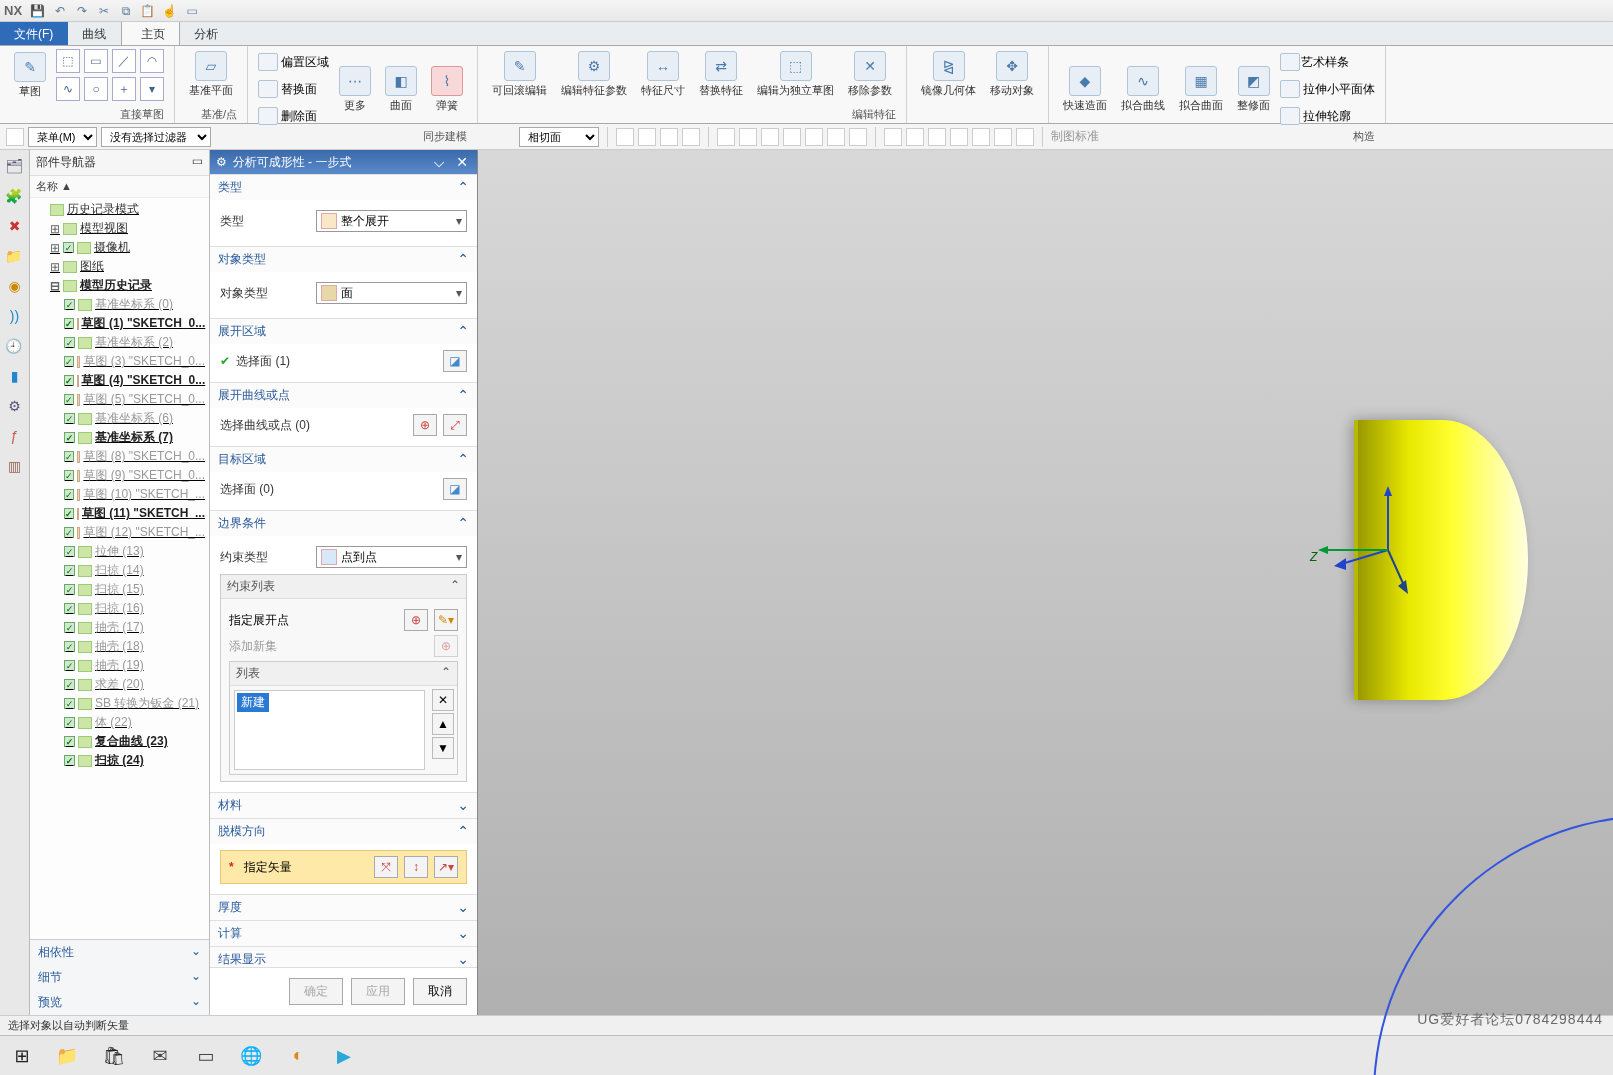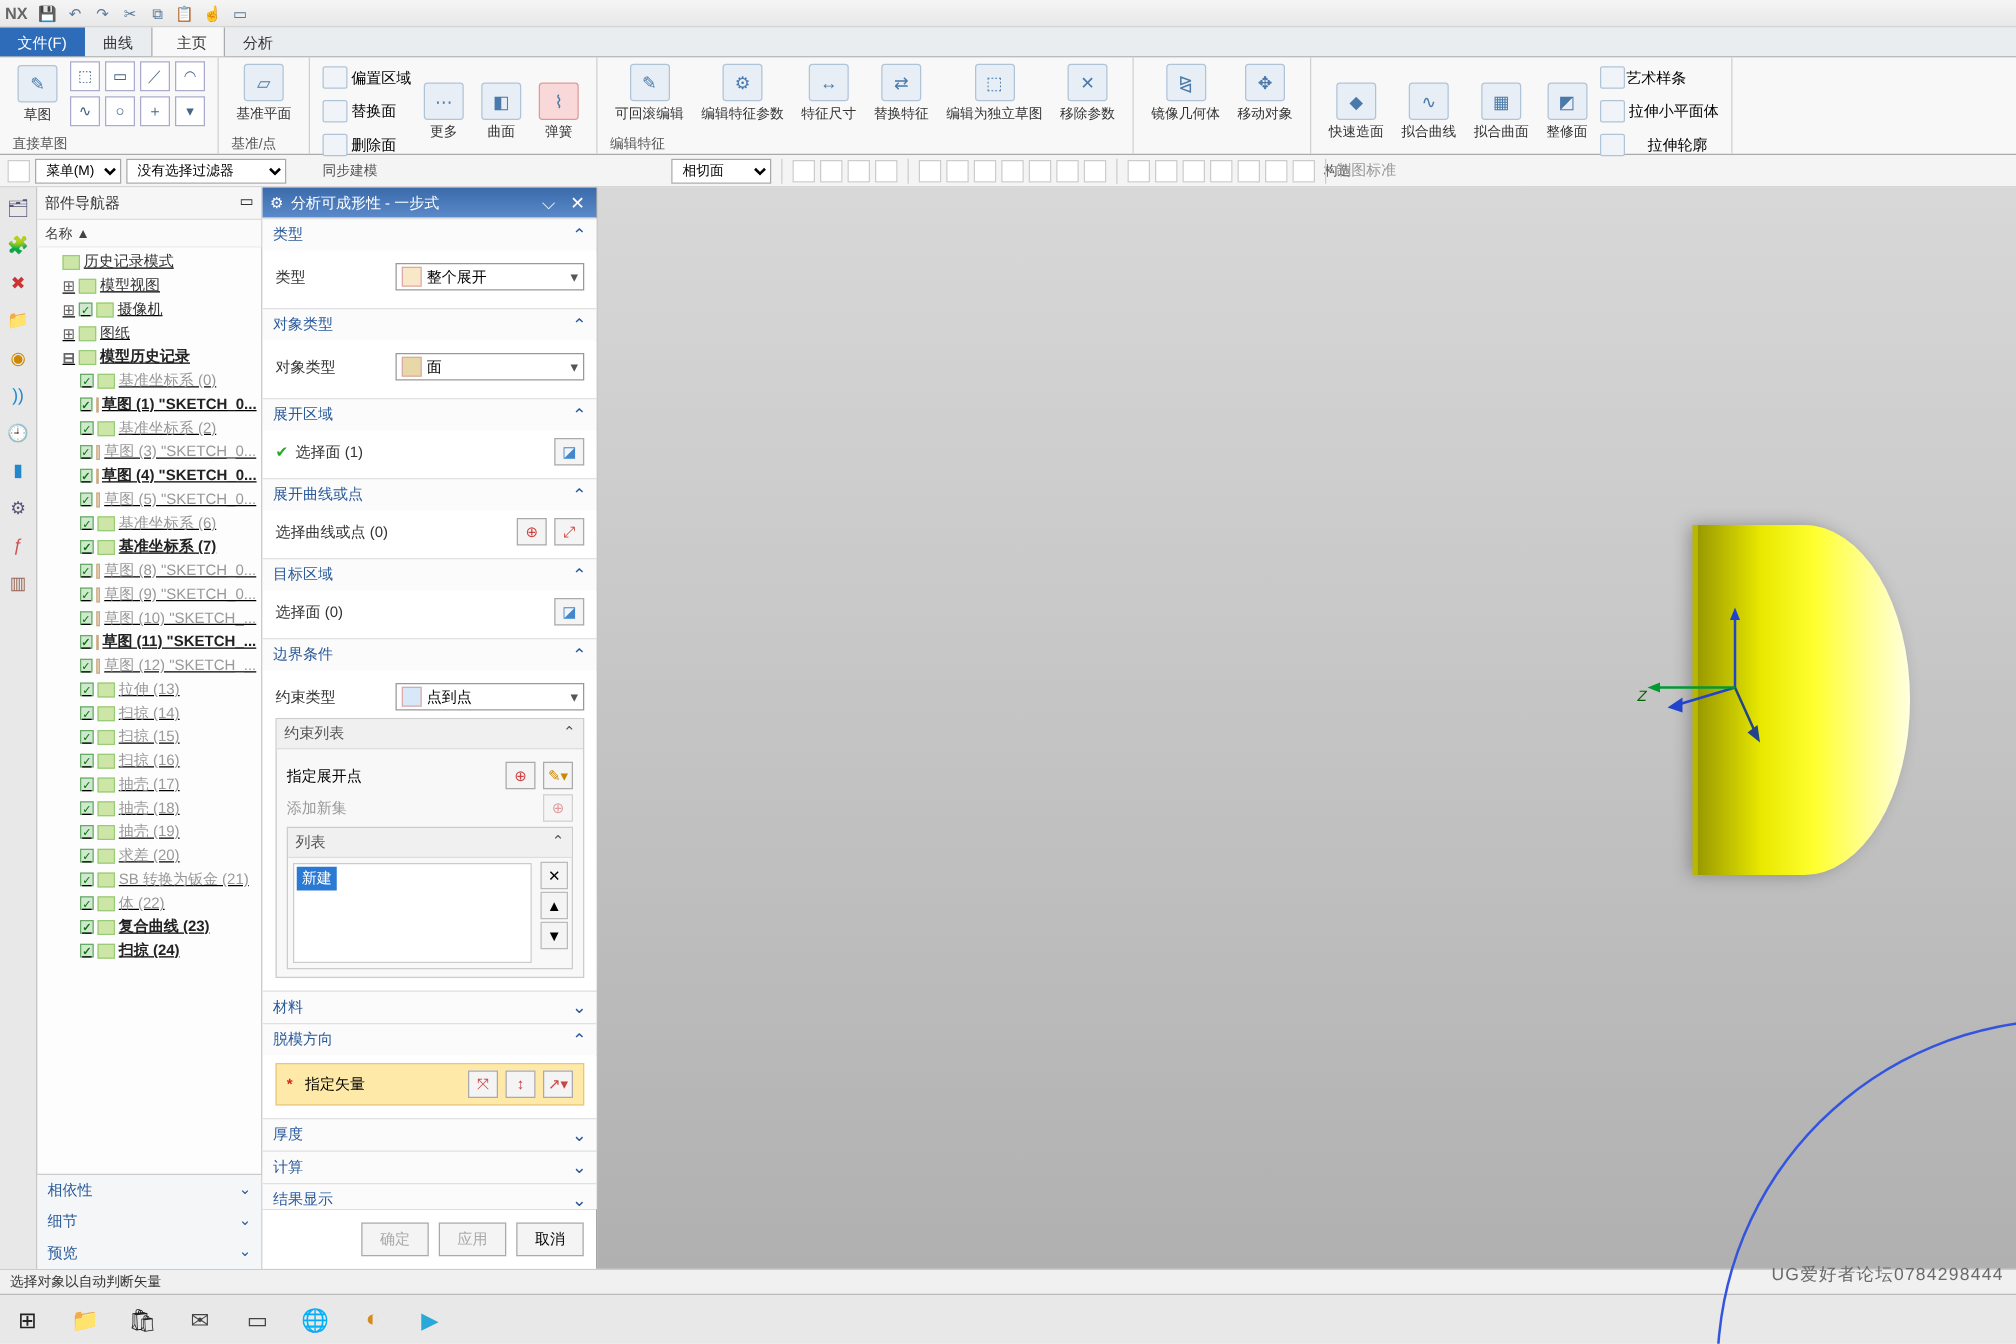--- a/index.html
+++ b/index.html
@@ -15,21 +15,21 @@
 
 .menutabs { height: 24px; background: #eaedf0; display: flex; border-bottom: 1px solid #aaa; }
 .menutabs .tab { padding: 4px 14px; color: #333; cursor: pointer; border-right: 1px solid transparent; }
 .menutabs .tab.file { background: #2e6bb8; color: #fff; }
 .menutabs .tab.active { background: #f8f8f8; border-left: 1px solid #aaa; border-right: 1px solid #aaa; padding-left: 19px; }
 
 
 .ribbon { height: 78px; background: #f8f8f8; display: flex; border-bottom: 1px solid #aaa; }
 .ribbon-group { border-right: 1px solid #d0d0d0; padding: 3px 10px 1px; display: flex; flex-direction: column; justify-content: space-between; }
 .ribbon-group .row { display: flex; gap: 6px; align-items: center; }
-.ribbon-group .label { text-align: left; color: #555; font-size: 11px; }
+.ribbon-group .label { text-align: right; color: #555; font-size: 11px; }
 .ribbon-btn { display: flex; flex-direction: column; align-items: center; gap: 2px; padding: 2px 4px; cursor: pointer; }
 .ribbon-btn .ico { width: 32px; height: 30px; background: #e8eef5; border: 1px solid #b0c4d8; border-radius: 3px; display: flex; align-items: center; justify-content: center; color: #4a7aaa; font-size: 14px; }
 .ribbon-btn .txt { font-size: 11px; color: #333; }
 .mini-btn { width: 20px; height: 18px; border: 1px solid #b0c4d8; background: #f0f4f8; border-radius: 2px; cursor:pointer;}
 .ribbon .sketch-shapes { display:grid; grid-template-columns:repeat(4,24px); grid-template-rows:repeat(2,24px); gap:4px;}
 .ribbon .sketch-shapes span { border:1px solid #aac; background:#fff; display:flex; align-items:center; justify-content:center; color:#468; cursor:pointer;}
 
 
 .toolbar2 { height: 26px; background: #f4f4f4; border-bottom: 1px solid #ccc; display: flex; align-items: center; padding: 0 6px; gap: 4px; }
 .toolbar2 .stub { width:18px; height:18px; border:1px solid #ccc; background:#fff; }
@@ -248,34 +248,34 @@
         </div>
       <div style="display:flex;flex-direction:column;gap:1px;">
         <div class="field-row" style="gap:1px;">
             <span class="mini-btn"></span>
             <span>艺术样条</span>
           </div>
         <div class="field-row" style="gap:3px;">
             <span class="mini-btn"></span>
             <span>拉伸小平面体</span>
           </div>
-        <div class="field-row" style="gap:18px;">
+        <div class="field-row" style="gap:3px;">
             <span class="mini-btn"></span>
             <span>拉伸轮廓</span>
           </div>
       </div>
     </div>
     <div class="label">构造</div>
   </div>
 </div>
 
 <div class="toolbar2">
   <span class="stub"></span>
   <select><option>菜单(M)</option></select>
-  <select style="width:128px;"><option>没有选择过滤器</option></select>
+  <select style="width:110px;"><option>没有选择过滤器</option></select>
   <span style="flex:0 0 300px;"></span>
   <select style="width:80px;"><option>相切面</option></select>
   <span class="sep"></span>
   <span class="stub"></span>
     <span class="stub"></span>
     <span class="stub"></span>
     <span class="stub"></span>
   <span class="sep"></span>
   <span class="stub"></span>
     <span class="stub"></span>

